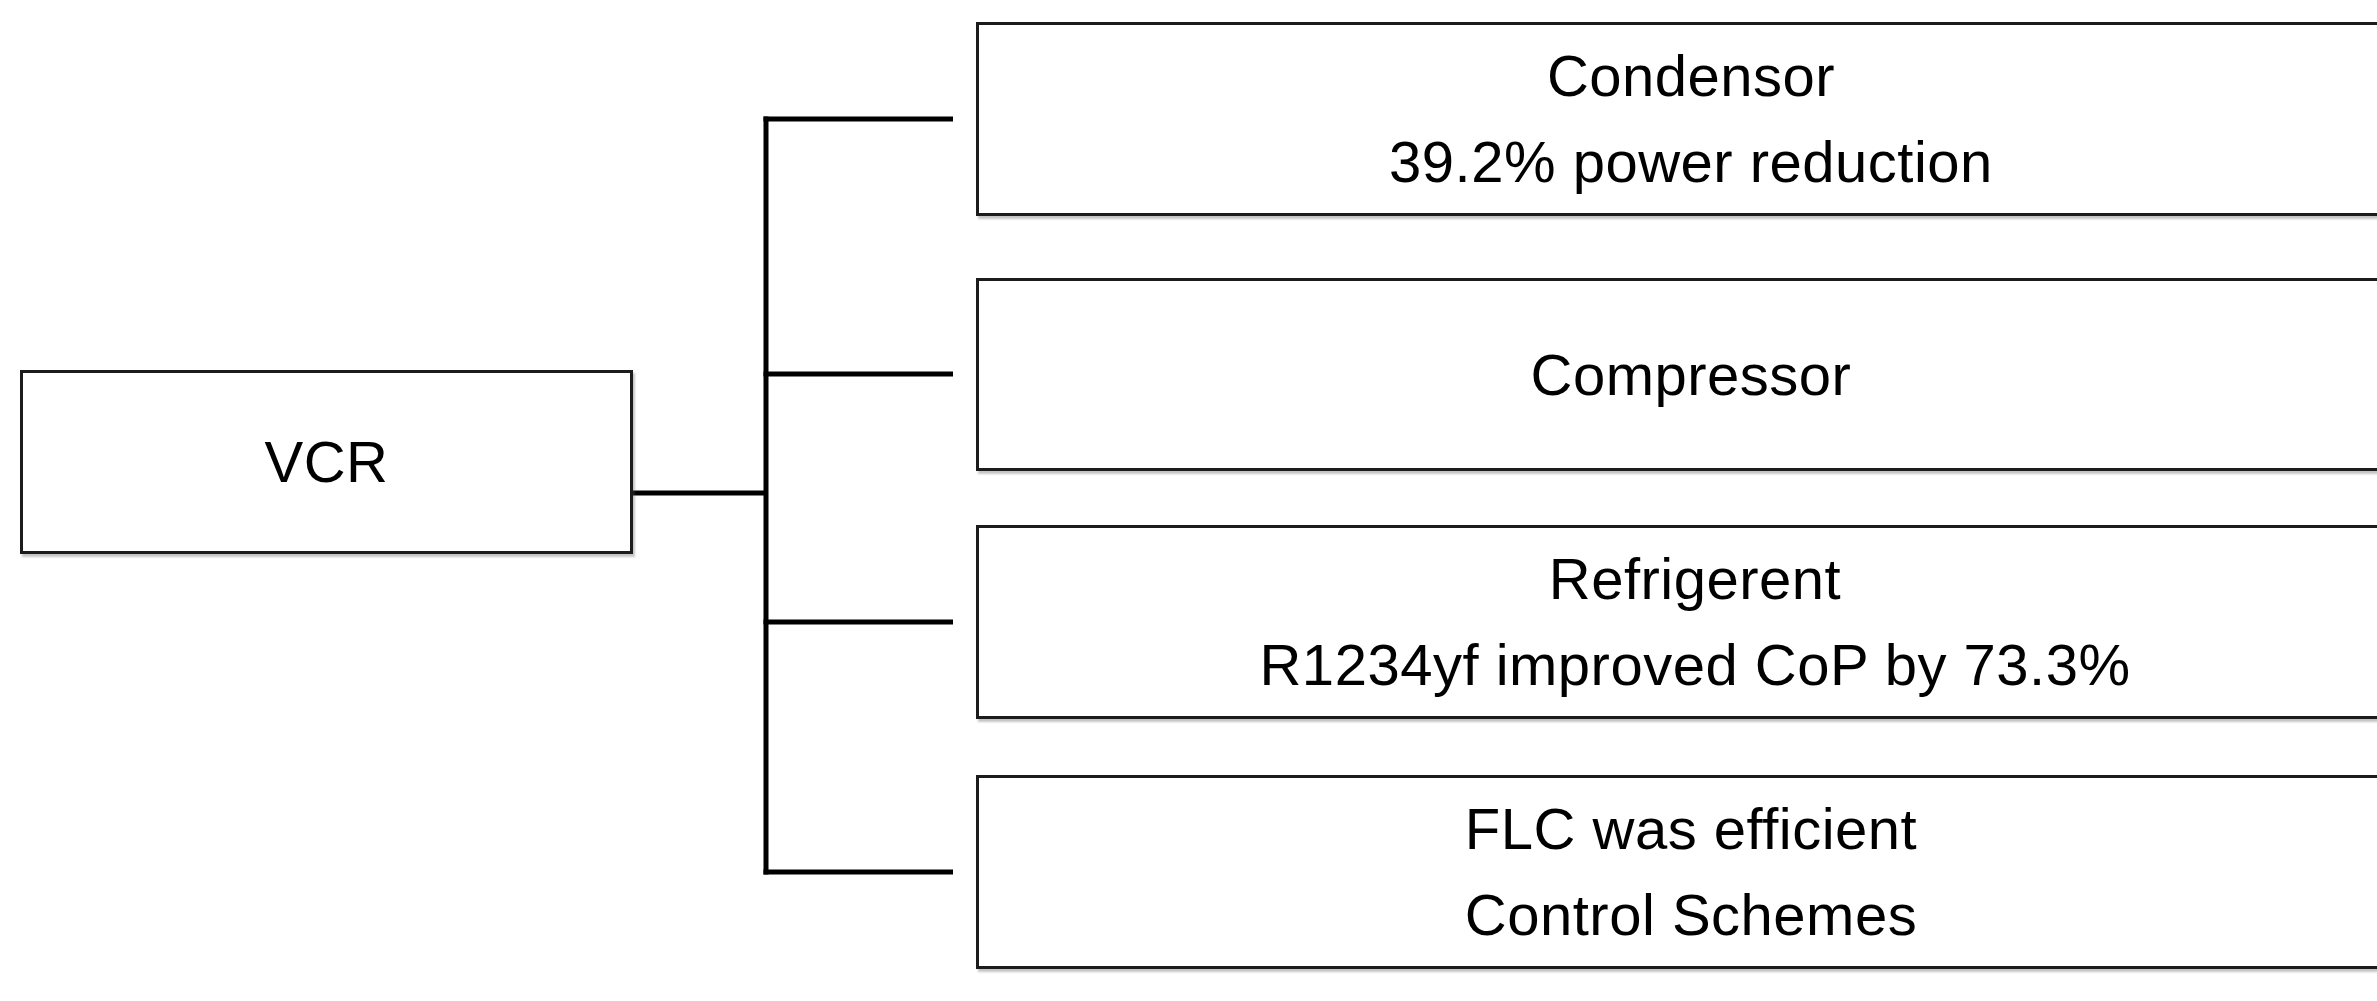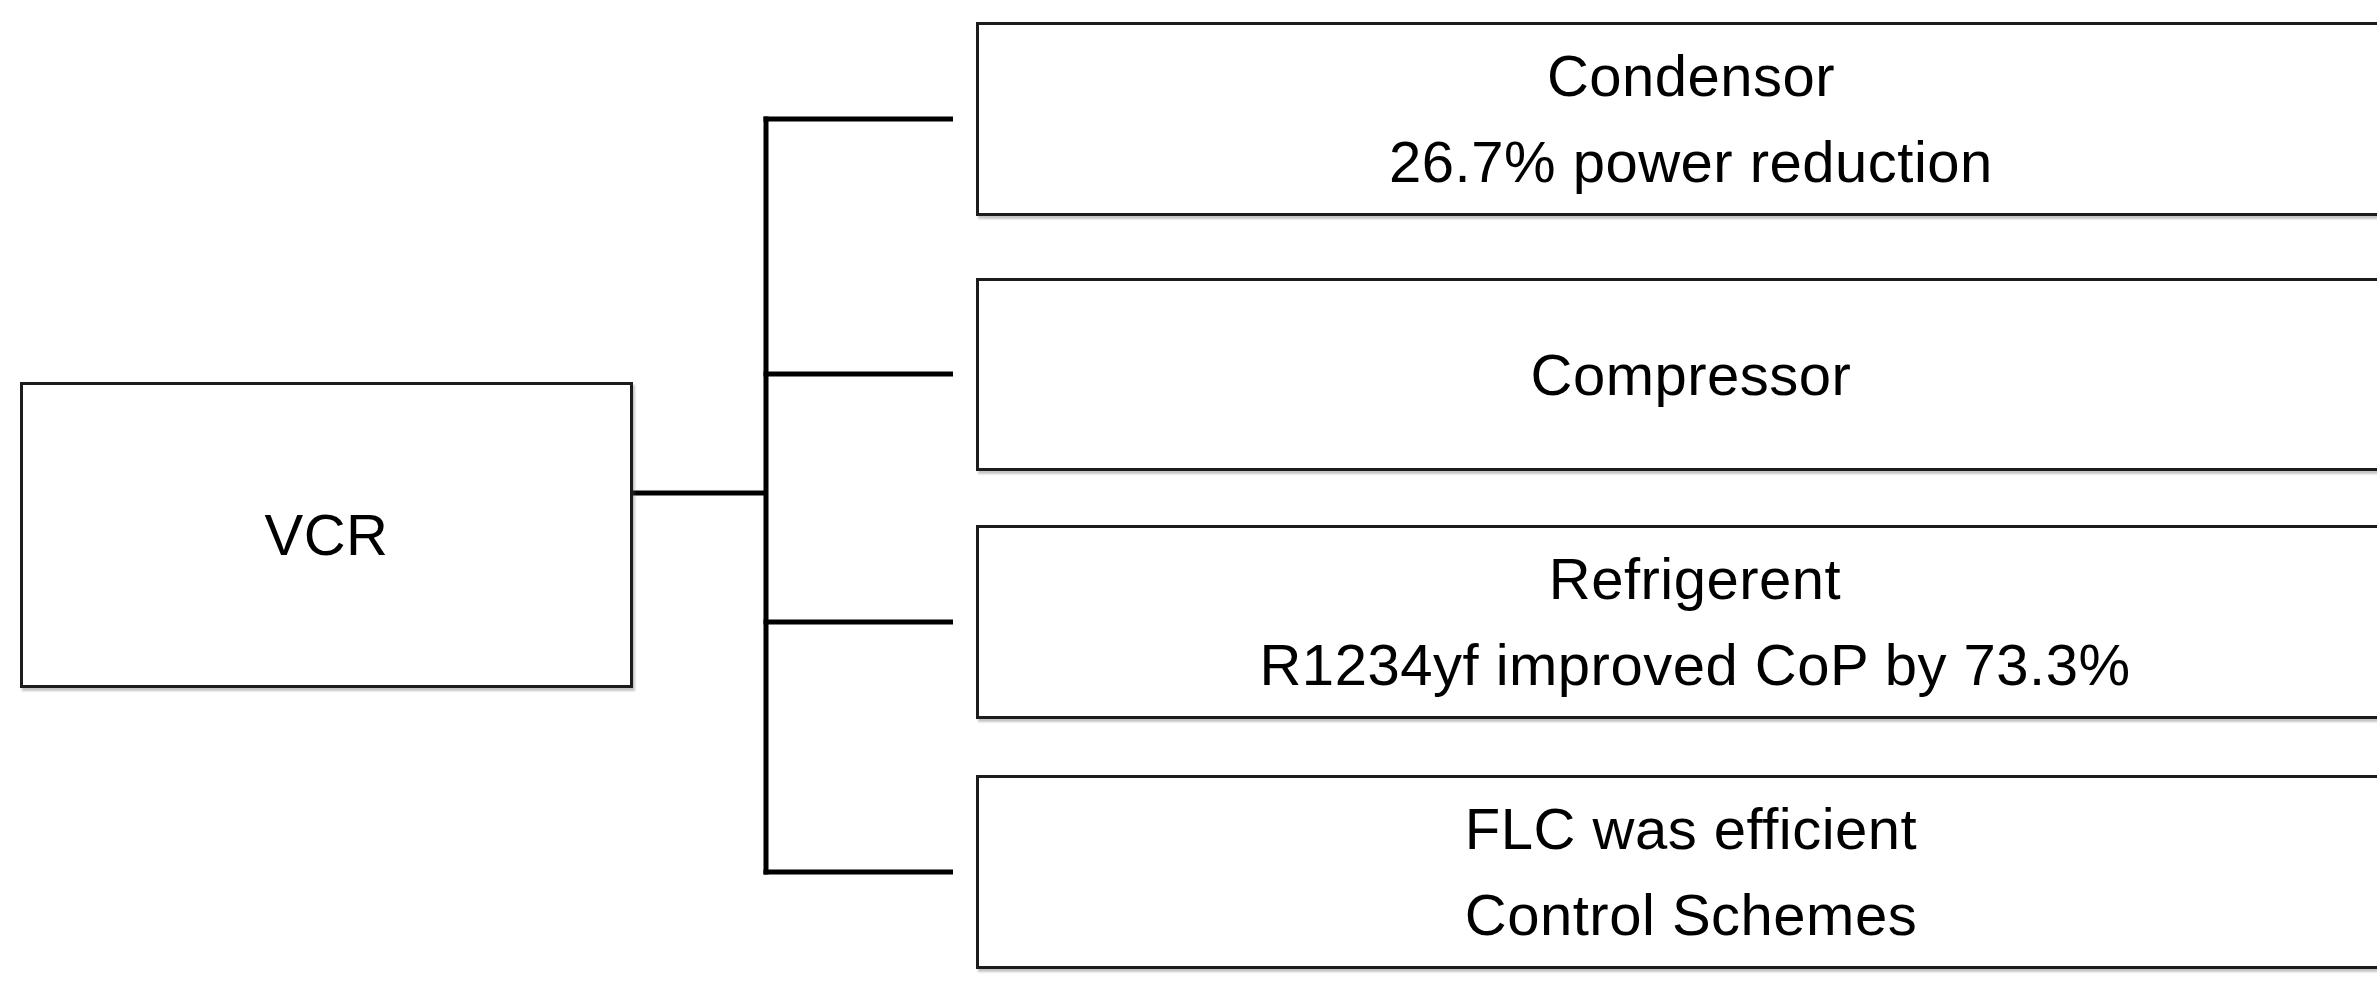--- a/index.html
+++ b/index.html
@@ -30,23 +30,23 @@
     border: 3px solid #1c1c1c;
     display: flex;
     flex-direction: column;
     align-items: center;
     justify-content: center;
     text-align: center;
     box-shadow: 2px 3px 2px rgba(90,90,90,0.35);
   }
   .root-box {
     left: 20px;
-    top: 382px;
+    top: 370px;
     width: 613px;
-    height: 306px;
+    height: 184px;
   }
   .branch-box {
     left: 976px;
     width: 1430px;
     height: 194px;
   }
   .branch-box.pos-1 { top: 22px;  }
   .branch-box.pos-2 { top: 278px; height: 193px; }
   .branch-box.pos-3 { top: 525px; padding-left: 8px; }
   .branch-box.pos-4 { top: 775px; }
@@ -70,21 +70,21 @@
     <line x1="763.5" y1="622" x2="953" y2="622" stroke="#000000" stroke-width="5"></line>
     <line x1="763.5" y1="872" x2="953" y2="872" stroke="#000000" stroke-width="5"></line>
   </svg>
 
   <div class="box root-box">
     <div class="node-line">VCR</div>
   </div>
 
   <div class="box branch-box pos-1">
     <div class="node-line">Condensor</div>
-    <div class="node-line">26.7% power reduction</div>
+    <div class="node-line">39.2% power reduction</div>
   </div>
 
   <div class="box branch-box pos-2">
     <div class="node-line">Compressor</div>
   </div>
 
   <div class="box branch-box pos-3">
     <div class="node-line">Refrigerent</div>
     <div class="node-line">R1234yf improved CoP by 73.3%</div>
   </div>

